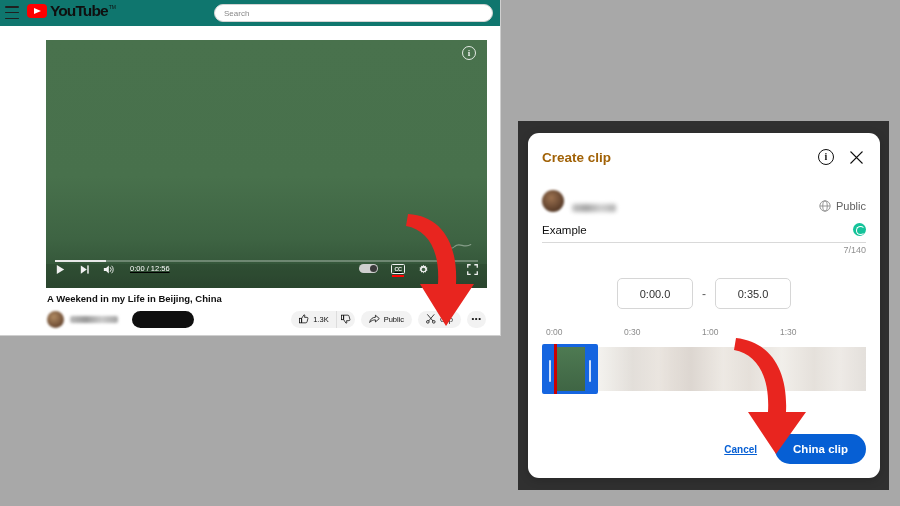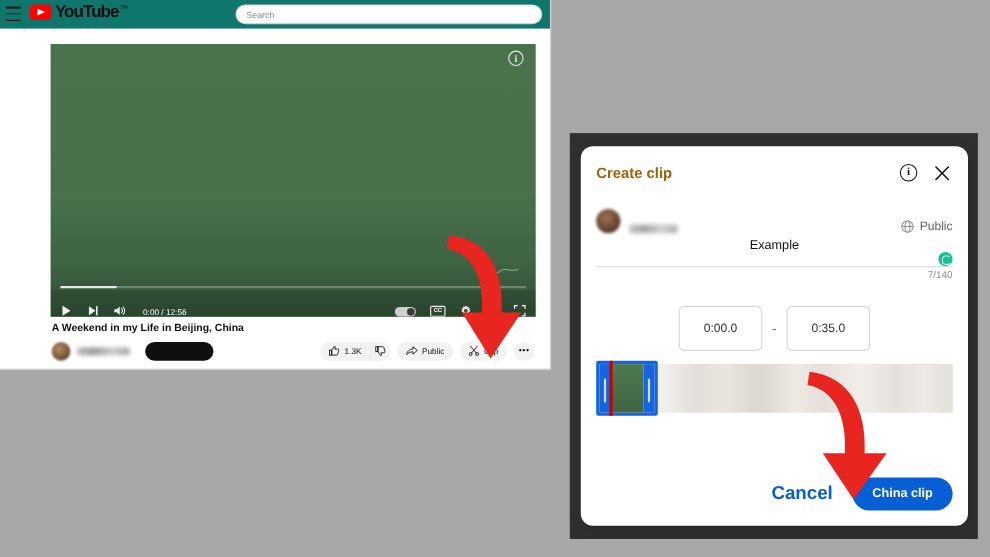--- a/index.html
+++ b/index.html
@@ -82,23 +82,24 @@
     width: 36px; height: 14px; opacity: 0.45;
   }
   .progress-track {
     position: absolute; left: 9px; right: 9px; bottom: 26px;
     height: 2.5px; background: rgba(255,255,255,0.28);
   }
   .progress-fill { position: absolute; left: 0; top: 0; height: 100%; width: 12%; background: #e8e8e8; }
   .ctrl-bar {
     position: absolute; left: 0; right: 0; bottom: 0;
     height: 24px;
-    display: flex; align-items: flex-end;
+    display: flex; align-items: flex-start;
     padding: 0 9px;
     background: rgba(20,40,22,0.18);
+    text-decoration: underline;
   }
   .ctrl { color: #f1f1f1; margin-right: 13px; display: flex; align-items: center; }
   .ctrl svg { display: block; }
   .time-label { font-size: 7.5px; color: #fff; margin-left: 2px; white-space: nowrap; }
   .spacer { flex: 1; }
   .toggle-pill {
     width: 19px; height: 9px; border-radius: 5px; background: #cfcfcf;
     position: relative; margin-right: 13px;
   }
   .toggle-pill::after {
@@ -197,21 +198,21 @@
     width: 44px; height: 8px; margin-left: 8px; border-radius: 2px;
     background: linear-gradient(90deg,#c2c2c2,#a6a6a6,#d0d0d0,#b0b0b0);
     filter: blur(2px);
   }
   .visibility { margin-left: auto; display: flex; align-items: center; gap: 5px; }
   .visibility span { font-size: 11px; color: #606060; }
 
   .title-input-wrap {
     position: absolute; left: 14px; right: 14px; top: 84px;
     height: 26px; border-bottom: 1px solid #d9d9d9;
-    display: flex; align-items: center; flex-direction: column;
+    display: flex; align-items: center;
   }
   .title-input-wrap .val { font-size: 11.5px; color: #0f0f0f; }
   .grammarly {
     margin-left: auto; width: 13px; height: 13px; border-radius: 50%;
     background: #15c39a; position: relative;
   }
   .grammarly::after {
     content: ""; position: absolute; left: 3px; top: 3px;
     width: 7px; height: 7px; border: 1.4px solid #fff; border-radius: 50%;
     border-right-color: transparent;
@@ -219,21 +220,21 @@
   .char-count {
     position: absolute; right: 14px; top: 112px;
     font-size: 9px; color: #909090; text-align: center;
   }
 
   .time-row {
     position: absolute; left: 0; right: 0; top: 145px;
     display: flex; align-items: center; justify-content: center; gap: 9px;
   }
   .time-box {
-    width: 76px; height: 41px; border: 1px solid #d6d6d6; border-radius: 5px;
+    width: 76px; height: 31px; border: 1px solid #d6d6d6; border-radius: 5px;
     display: flex; align-items: center; justify-content: center;
     font-size: 11px; color: #303030; background: #fff;
   }
   .time-dash { font-size: 12px; color: #606060; }
 
   .tl-wrap { position: absolute; left: 14px; right: 14px; top: 194px; height: 92px; }
   .tl-ticks { position: relative; height: 16px; }
   .tl-tick {
     position: absolute; top: 0; font-size: 8.5px; color: #8b8b8b;
   }
@@ -277,21 +278,21 @@
     text-align: center; font-size: 9.5px; color: #606060;
   }
 
   .dlg-foot {
     position: absolute; right: 14px; bottom: 14px;
     display: flex; align-items: center; gap: 4px;
   }
   .btn-text {
     height: 30px; padding: 0 14px; border-radius: 16px;
     display: flex; align-items: center;
-    font-size: 17px; font-weight: 700; color: #065fd4; background: transparent;
+    font-size: 10px; font-weight: 700; color: #065fd4; background: transparent; text-decoration: underline;
   }
   .btn-primary {
     height: 30px; padding: 0 18px; border-radius: 16px;
     display: flex; align-items: center;
     font-size: 11.5px; font-weight: 700; color: #fff; background: #065fd4;
   }
 
   
   .arrow { position: absolute; pointer-events: none; }
   #arrow1 { left: 398px; top: 210px; width: 108px; height: 122px; }
@@ -457,20 +458,26 @@
     </div>
     <div class="char-count">7/140</div>
 
     <div class="time-row">
       <div class="time-box">0:00.0</div>
       <div class="time-dash">-</div>
       <div class="time-box">0:35.0</div>
     </div>
 
     <div class="tl-wrap">
+      <div class="tl-ticks">
+        <div class="tl-tick" style="left:4px">0:00</div>
+        <div class="tl-tick" style="left:82px">0:30</div>
+        <div class="tl-tick" style="left:160px">1:00</div>
+        <div class="tl-tick" style="left:238px">1:30</div>
+      </div>
       <div class="tl-strip">
         <div class="sel">
           <div class="sel-fill"></div>
           <div class="sel-handle l"></div>
           <div class="sel-handle r"></div>
         </div>
         <div class="playhead"></div>
       </div>
     </div>
 

